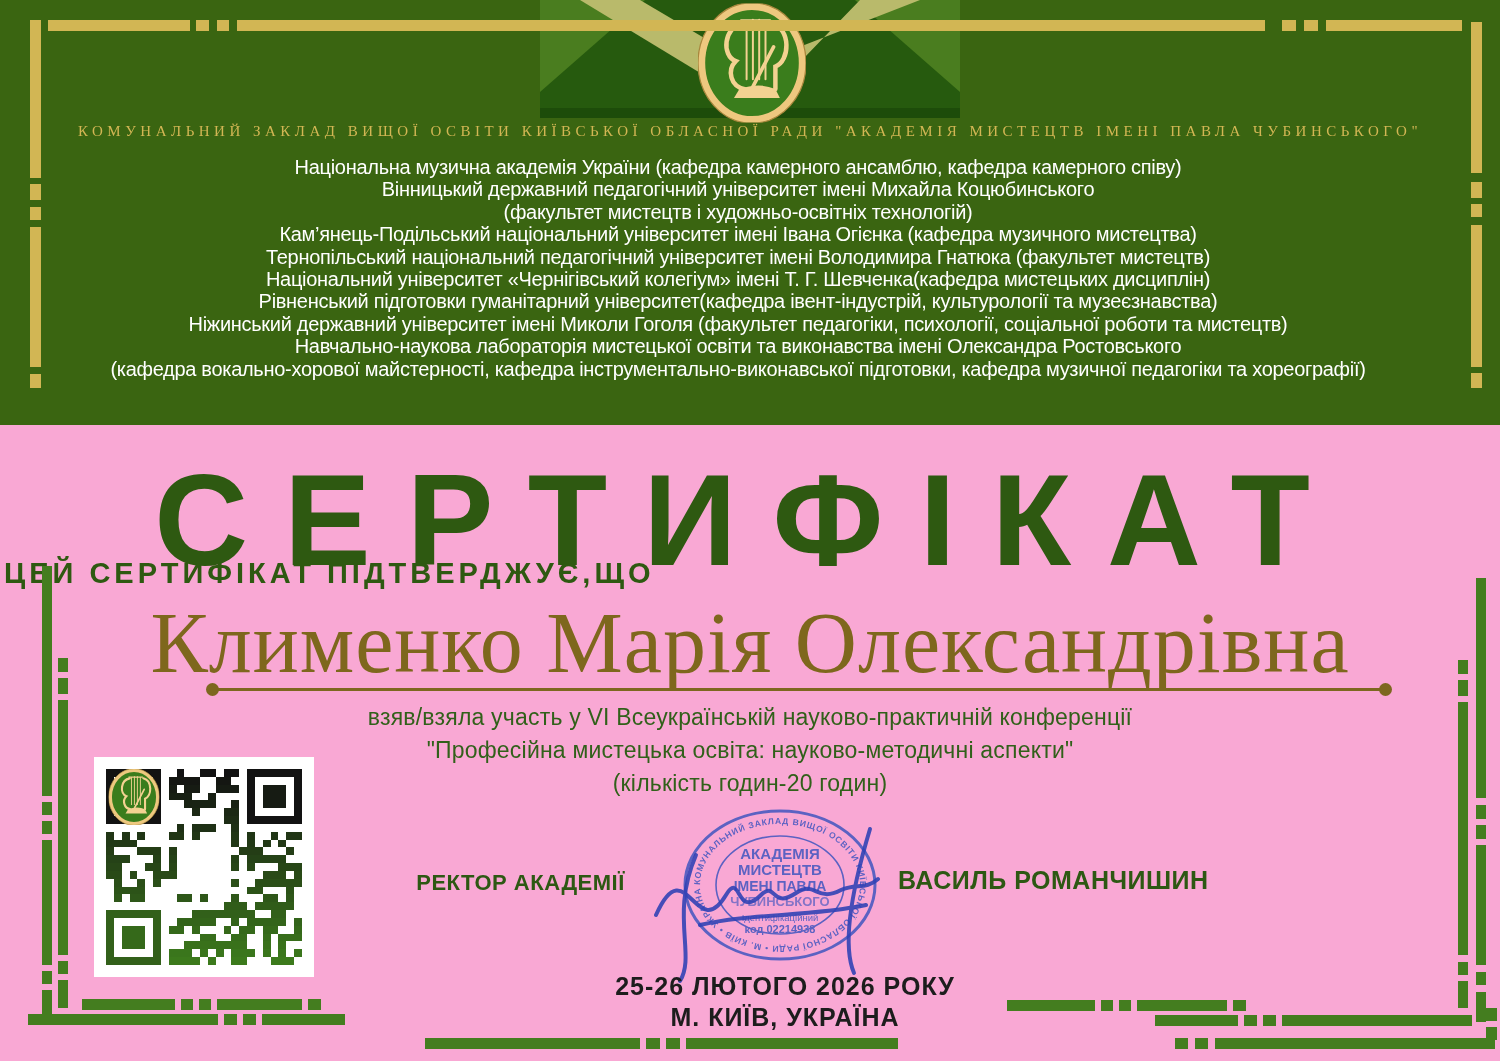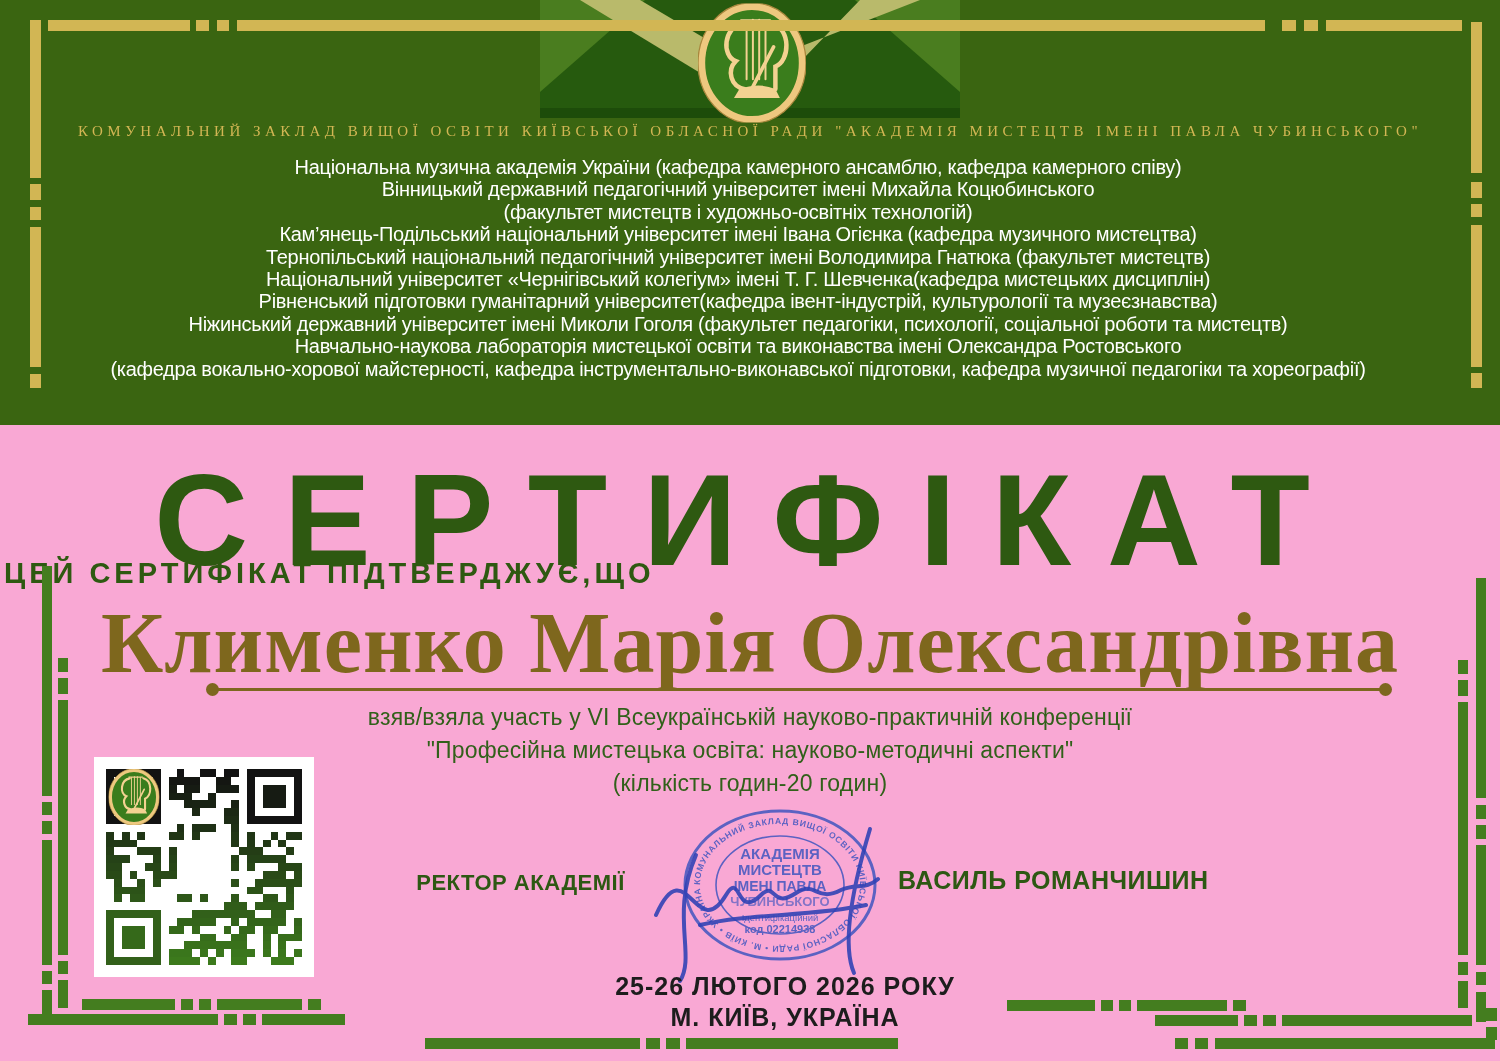--- a/index.html
+++ b/index.html
@@ -21,21 +21,21 @@
   .gh,.gv{position:absolute;background:#d2b654;}
   .gh{height:11px;} .gv{width:11px;}
 
   
   .title{position:absolute;left:0;top:460px;width:1500px;text-align:center;
     font-size:130px;font-weight:700;color:#2e5911;letter-spacing:36px;
     box-sizing:border-box;line-height:120px;white-space:nowrap;}
   .subtitle{position:absolute;left:0;top:557px;width:1500px;text-align:left;
     font-size:29px;font-weight:700;color:#2e5911;letter-spacing:4px;padding-left:4px;box-sizing:border-box;}
   .recipient{position:absolute;left:0;top:600px;width:1500px;text-align:center;
-    font-family:"Liberation Serif",serif;font-size:86px;font-weight:700;color:#7e671d;
+    font-family:"Liberation Serif",serif;font-size:86px;font-weight:400;color:#7e671d;
     letter-spacing:1px;white-space:nowrap;line-height:86px;}
   .name-rule{position:absolute;left:215px;top:688px;width:1168px;height:3px;background:#7d671f;}
   .rule-dot{position:absolute;width:13px;height:13px;border-radius:50%;background:#7d671f;}
   .conf{position:absolute;left:0;top:701px;width:1500px;text-align:center;color:#31601a;}
   .conf div{font-size:23px;font-weight:400;line-height:33px;letter-spacing:0.2px;}
 
   .qr-wrap{position:absolute;left:94px;top:757px;width:220px;height:220px;background:#ffffff;}
   .qr-wrap svg{position:absolute;left:12px;top:12px;}
   .qr-logo{position:absolute;left:82px;top:82px;width:56px;height:56px;}
 

